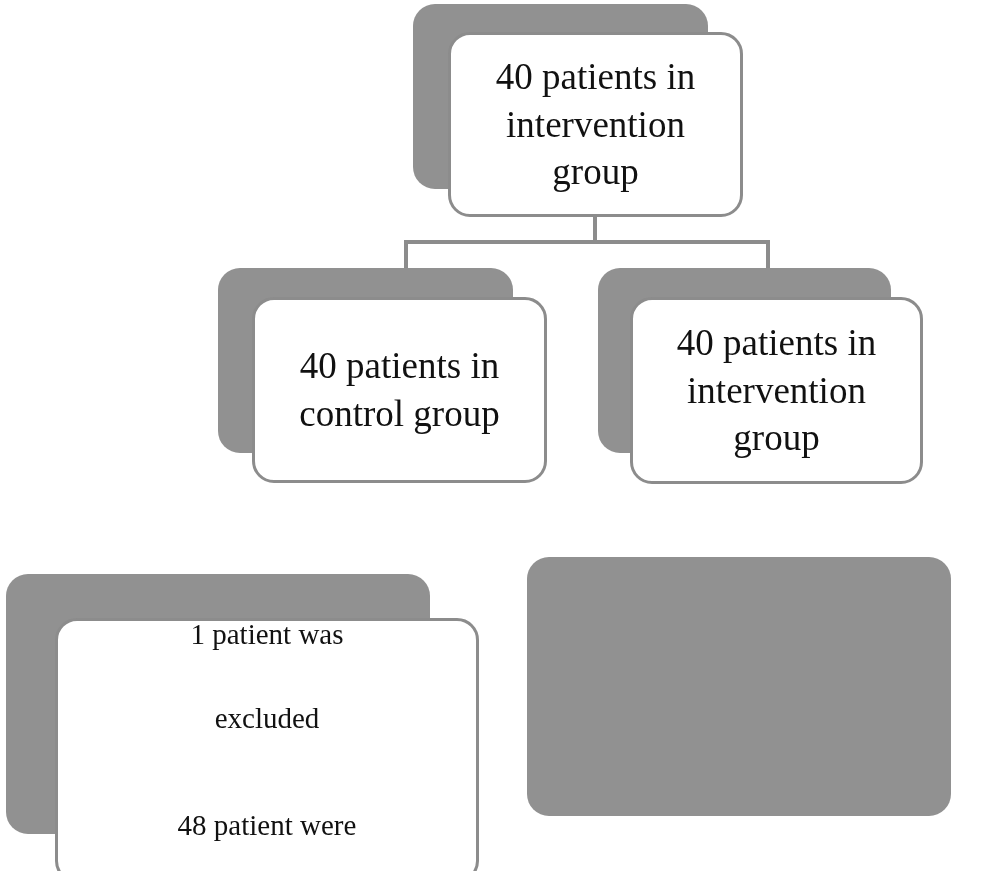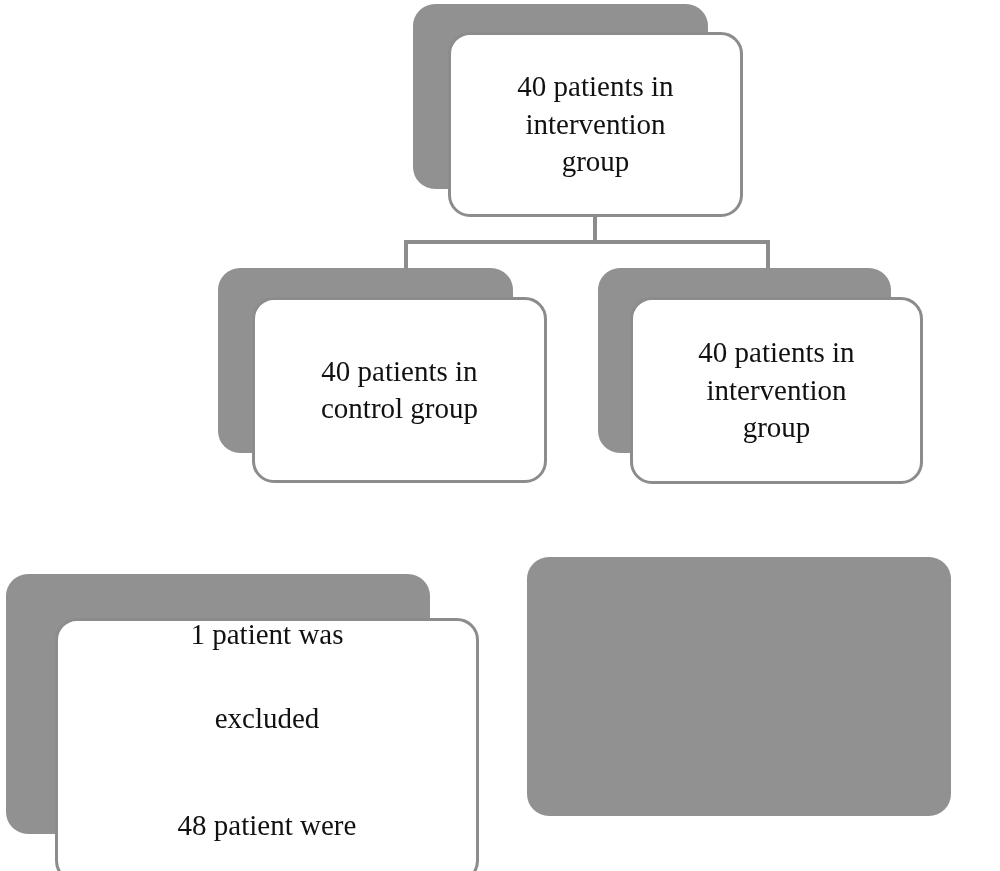--- a/index.html
+++ b/index.html
@@ -30,21 +30,21 @@
     border: 3px solid #8c8c8c;
     border-radius: 22px;
     box-sizing: border-box;
     display: flex;
     align-items: center;
     justify-content: center;
   }
   .node .label {
     text-align: center;
     color: #111111;
-    font-size: 29px;
+    font-size: 37px;
     line-height: 1.29;
     padding: 0 14px;
     white-space: pre-line;
   }
   .node.bottom .label {
     font-size: 29px;
     line-height: 1.45;
   }
   .node.bottom .label .gap {
     display: block;

